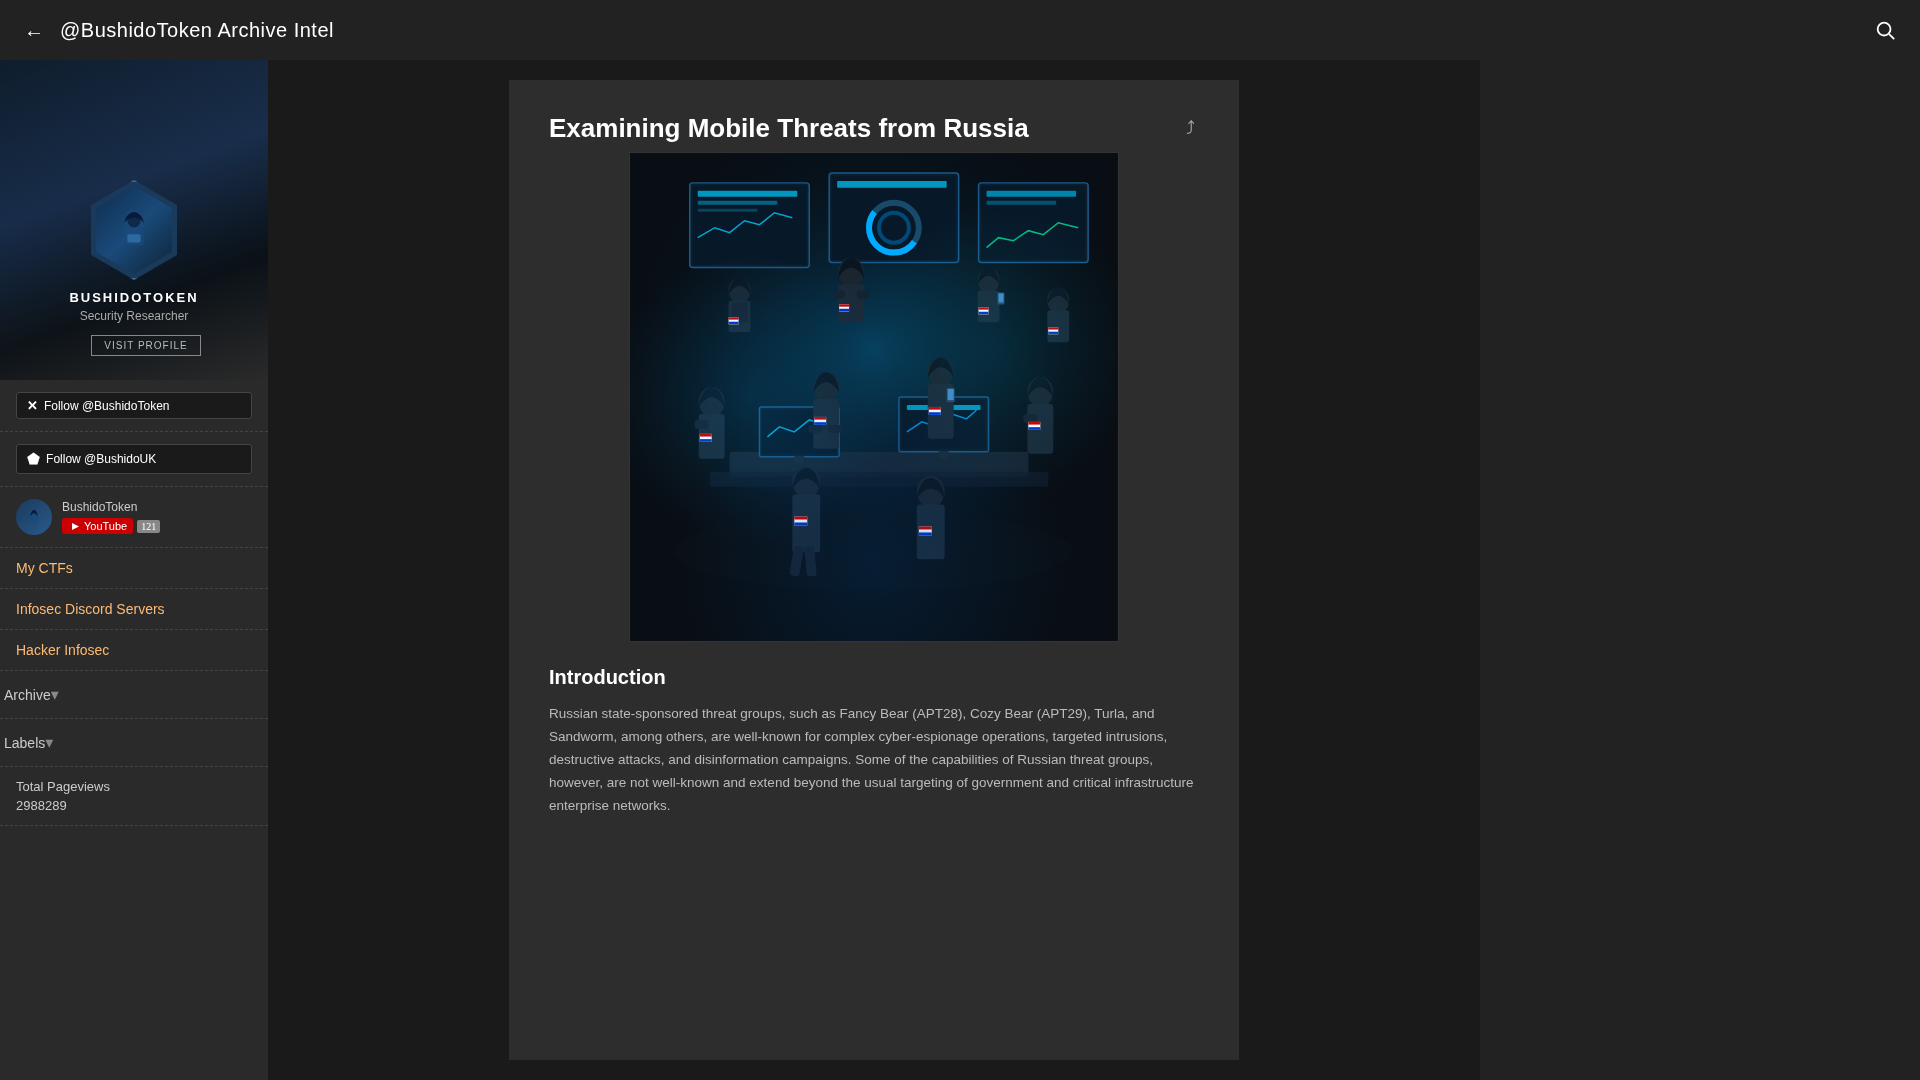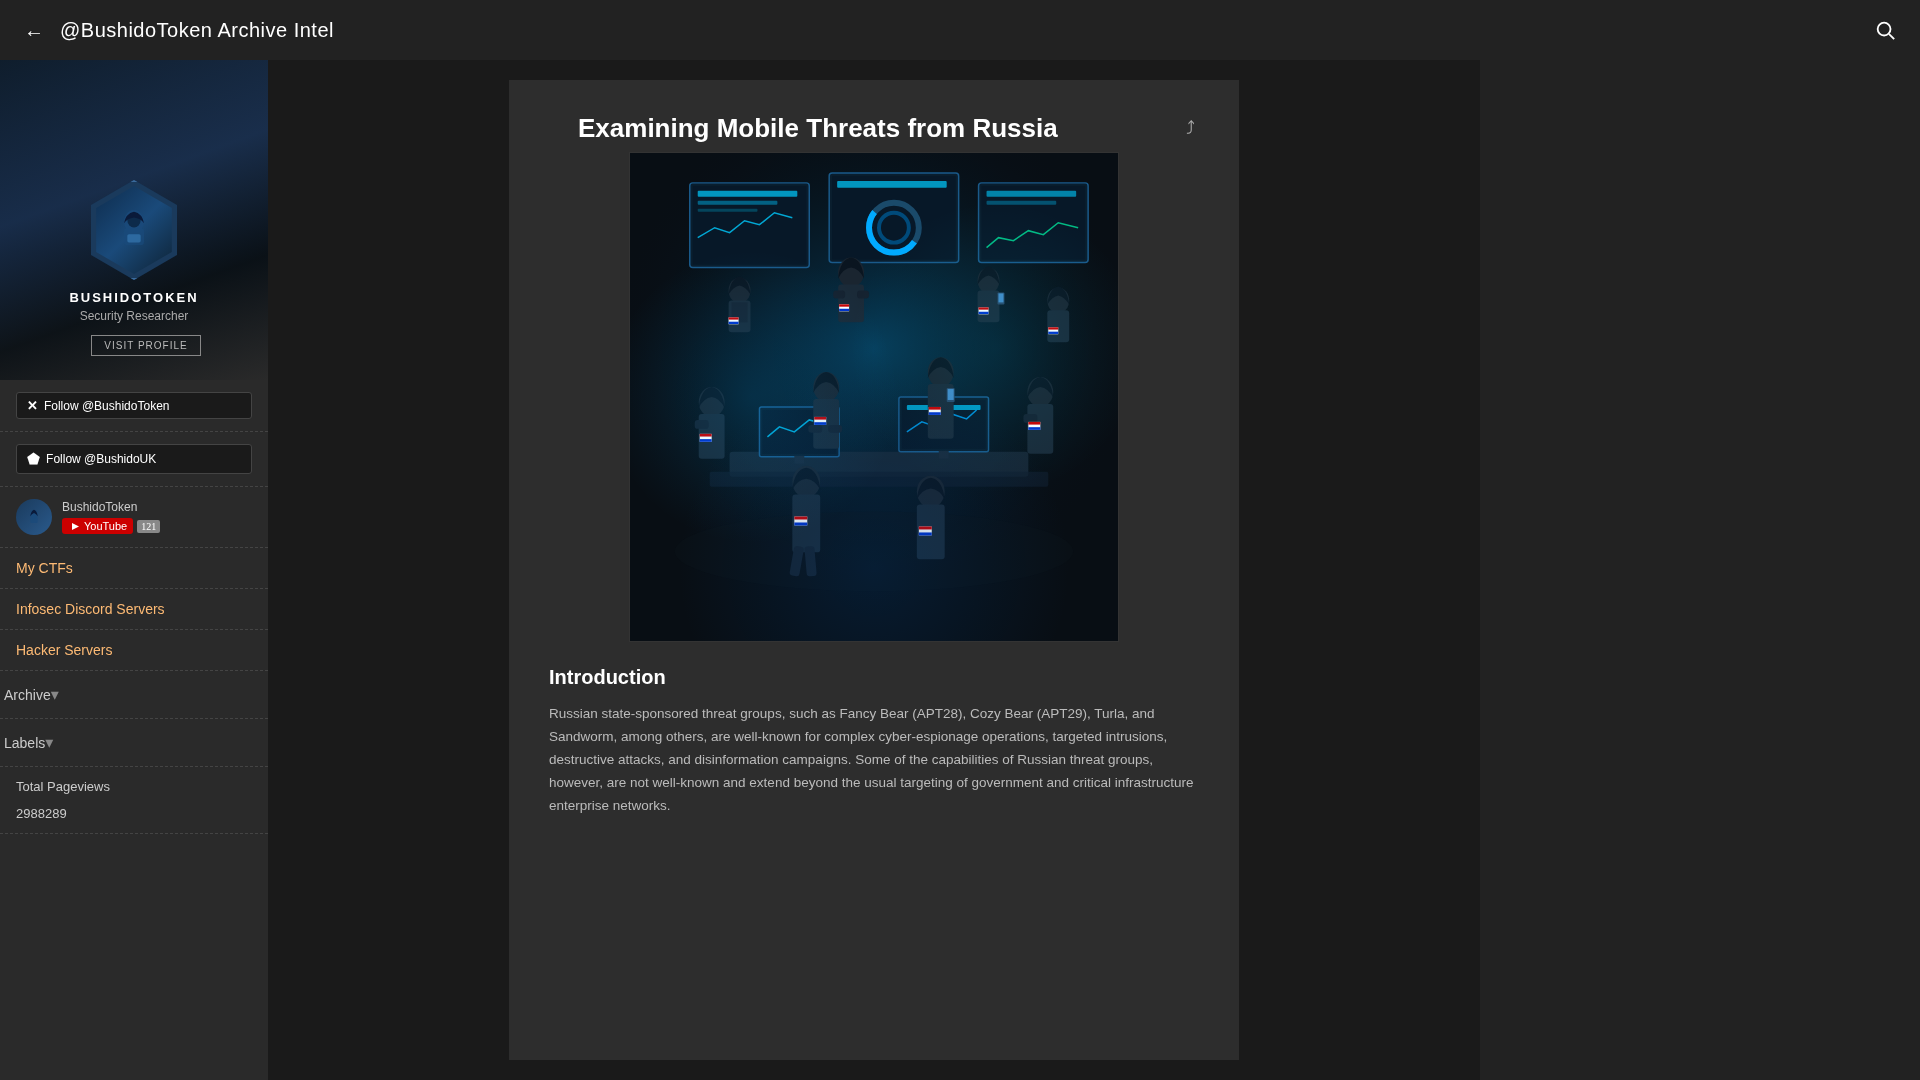--- a/index.html
+++ b/index.html
@@ -282,21 +282,21 @@
 
     .total-pageviews-section {
       padding: 12px 16px;
       border-bottom: 1px dashed #444;
     }
 
     .pageviews-label {
       color: #ccc;
       font-family: Arial, sans-serif;
       font-size: 13px;
-      margin-bottom: 12px;
+      margin-bottom: 4px;
     }
 
     .pageviews-count {
       color: #ccc;
       font-family: Arial, sans-serif;
       font-size: 13px;
     }
 
     
     .main-content {
@@ -313,21 +313,20 @@
       width: 100%;
       padding: 32px 40px;
       color: #ccc;
     }
 
     .article-header {
       display: flex;
       justify-content: space-between;
       align-items: flex-start;
       margin-bottom: 6px;
-      margin-left: 29px;
     }
 
     .article-title {
       color: #fff;
       font-family: Arial, sans-serif;
       font-size: 26px;
       font-weight: bold;
       flex: 1;
       line-height: 1.3;
     }
@@ -487,21 +486,21 @@
 
       <div class="sidebar-item link-item">
         <span>My CTFs</span>
       </div>
 
       <div class="sidebar-item link-item">
         <span>Infosec Discord Servers</span>
       </div>
 
       <div class="sidebar-item link-item">
-        <span>Hacker Servers</span>
+        <span>Hacker Infosec</span>
       </div>
 
       <div class="sidebar-section-header">
         <span>Archive</span>
         <span class="chevron-icon">▾</span>
       </div>
 
       <div class="sidebar-section-header">
         <span>Labels</span>
         <span class="chevron-icon">▾</span>

